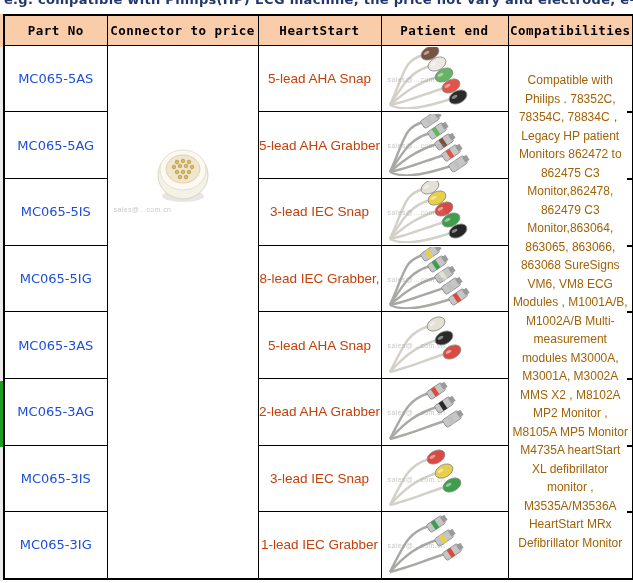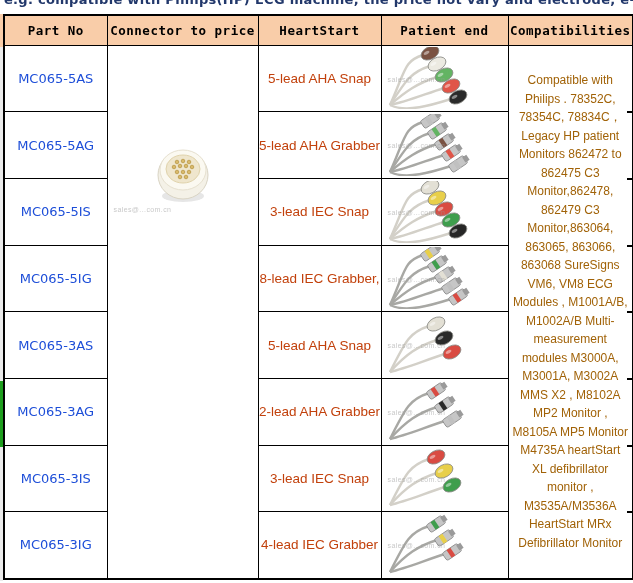--- a/index.html
+++ b/index.html
@@ -302,21 +302,21 @@
               <g transform="translate(64,38) rotate(-28)">
                 <ellipse cx="0" cy="0" rx="9.5" ry="6.2" fill="#3f9e4d" stroke="#8a8a86" stroke-width="0.8"></ellipse>
                 <ellipse cx="-3" cy="-1.8" rx="3.2" ry="1.6" fill="rgba(255,255,255,0.45)"></ellipse>
               </g>
             </svg>
             <span class="wm" style="top: 46%;">sales@...com.cn</span>
           </td>
         </tr>
         <tr>
           <td class="part">MC065-3IG</td>
-          <td class="desc">4-lead IEC Grabber</td>
+          <td class="desc">1-lead IEC Grabber</td>
           <td class="patient">
             <svg width="114" height="62" class="lead-svg">
               <path d="M2,58 C 18,26 22,18 41,12" stroke="#a8a8a4" stroke-width="2.4" fill="none"></path>
               <path d="M2,58 C 18,40 30,32 49,26" stroke="#a8a8a4" stroke-width="2.4" fill="none"></path>
               <path d="M2,58 C 18,54 38,46 57,40" stroke="#a8a8a4" stroke-width="2.4" fill="none"></path>
               <g transform="translate(48,10) rotate(-34)">
                 <rect x="-9" y="-4.5" width="18" height="9" rx="2" fill="#c6c6c6" stroke="#8a8a8a" stroke-width="0.8"></rect>
                 <rect x="-3.5" y="-4.5" width="4.5" height="9" fill="#3f9e4d"></rect>
                 <rect x="7" y="-3" width="5" height="6" fill="#9a9a9a"></rect>
               </g>

